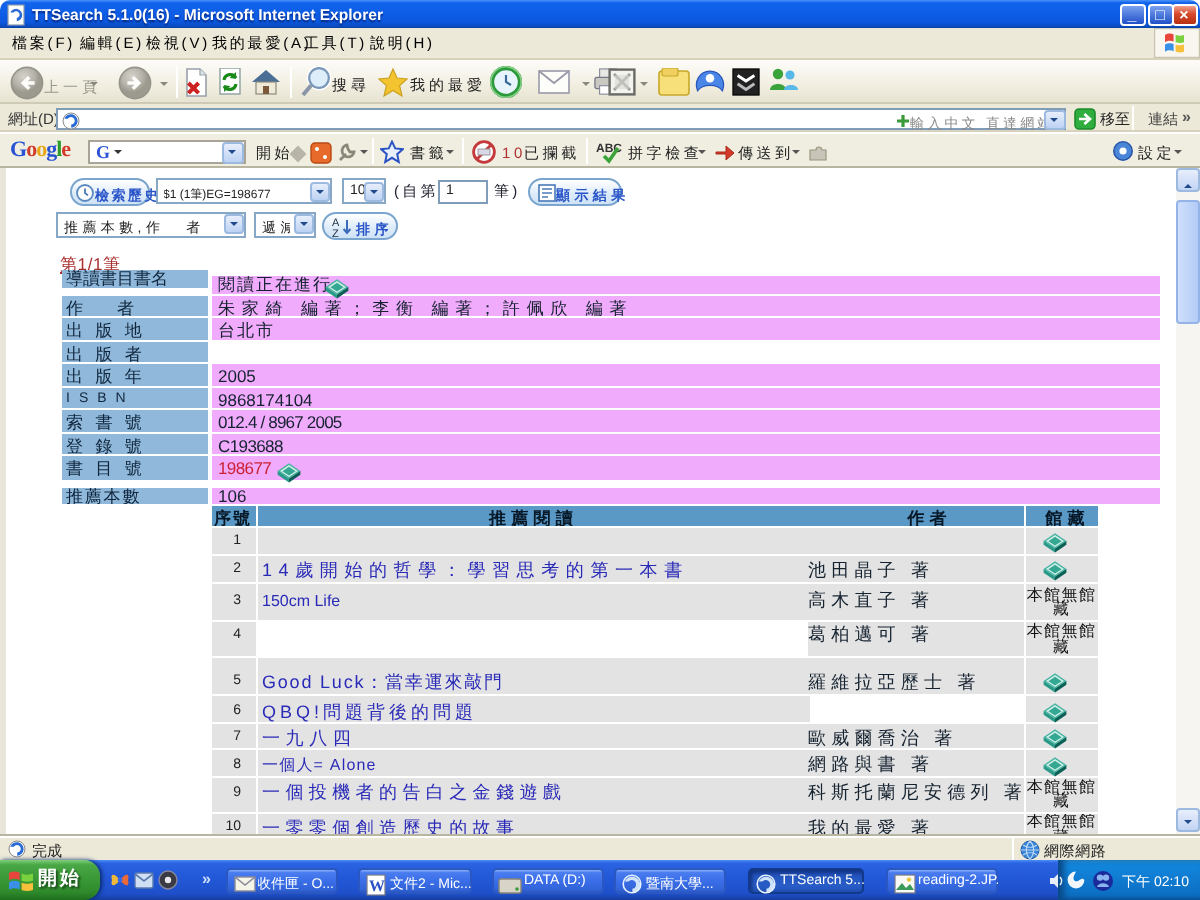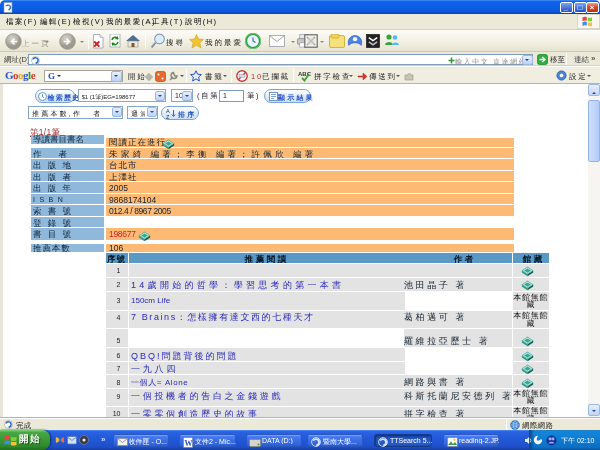--- a/index.html
+++ b/index.html
@@ -40,39 +40,40 @@
 
 .pill{position:absolute;background:linear-gradient(180deg,#ffffff,#dcebf9 60%,#cfe3f6);border:1px solid #7aa5cf;border-radius:7px}
 .pill>span{position:absolute;top:3px;font-size:7px;color:#2a55c8;font-weight:bold;white-space:nowrap}
 .dd{position:absolute;background:#fff;border:1px solid #86a7c6}
 .dd>span{position:absolute;left:3px;top:2px;font-size:7px;color:#222;white-space:nowrap;max-width:calc(100% - 15px);overflow:hidden}
 .ddb{position:absolute;right:0.5px;top:0.5px;width:10px;height:10px;height:calc(100% - 1px);background:linear-gradient(180deg,#e7eefc,#bdd2f4);border:1px solid #9cb9e0;border-radius:2px}
 .ddb:after{content:"";position:absolute;left:2px;top:3px;border:2.5px solid transparent;border-top-color:#204a8c}
 .ptxt{position:absolute;font-size:7.5px;color:#223;white-space:nowrap}
 .lab{position:absolute;left:31px;width:73px;background:#8fb8da;color:#10253c;font-size:8.5px;overflow:hidden}
 .lab span{position:absolute;left:2px}
-.val{position:absolute;left:105.5px;width:408px;background:#fdba74;color:#15222f;font-size:8.5px;overflow:hidden}
+.val{position:absolute;left:105.5px;width:474px;background:#f0abfc;color:#15222f;font-size:8.5px;overflow:hidden}
 .val span{position:absolute;left:3.5px}
 .gc{position:absolute;background:#e3e3e3;overflow:hidden}
 .num{color:#222;font-size:7px;text-align:right;padding-right:7px}
 .tit{color:#2a2ab8;font-size:9px}
 .tit span{position:absolute;left:2.5px}
 .aut span{position:absolute;left:0.5px}
 .aut{color:#15222f;font-size:9px;letter-spacing:2.6px}
 .hc{position:absolute;background:#5a98c6;color:#071827;font-size:8.5px;font-weight:bold;text-align:center;overflow:hidden;letter-spacing:2.6px}
 .nm{position:absolute;background:#e3e3e3;color:#111;font-size:8px;text-align:center;line-height:7.5px;overflow:hidden;letter-spacing:0.7px}
 .bk{position:absolute}
 .bk svg{display:block}
 </style></head><body>
 <div id="scr">
 <div id="title" class="ab">
       <svg class="ab" style="left:3px;top:1.5px" width="11" height="11" viewBox="0 0 11 11">
         <rect x="1" y="0.5" width="8" height="10" fill="#fff" stroke="#8899aa" stroke-width="0.6"></rect>
         <path d="M2.2 4.2 A3.1 3.1 0 1 1 5.4 8.6 L5.4 7 A1.7 1.7 0 1 0 3.8 4.2 Z" fill="#2a6ad4"></path>
       </svg>
+      <span class="txt">TTSearch 5.1.0(16) - Microsoft Internet Explorer</span>
     </div>
 <div class="tbtn" id="bmin">
       <span>_</span>
     </div>
 <div class="tbtn" id="bmax">
       <span>□</span>
     </div>
 <div class="tbtn" id="bclose">
       <span>×</span>
     </div>
@@ -325,43 +326,43 @@
       </div>
 <div class="lab" style="top:75px;height:10.5px;line-height:12.5px">
         <span style="letter-spacing:6.2px;white-space:nowrap">出版地</span>
       </div>
 <div class="val" style="top:75px;height:10.5px;line-height:12.5px">
         <span style="white-space:nowrap;letter-spacing:1px">台北市</span>
       </div>
 <div class="lab" style="top:86.5px;height:10.5px;line-height:12.5px">
         <span style="letter-spacing:6.2px;white-space:nowrap">出版者</span>
       </div>
-<div class="val" style="top:86.5px;height:10.5px;line-height:12.5px">
-        <span style="white-space:nowrap;letter-spacing:1px">上澤社</span>
-      </div>
 <div class="lab" style="top:98px;height:10.5px;line-height:12px">
         <span style="letter-spacing:6.2px;white-space:nowrap">出版年</span>
       </div>
 <div class="val" style="top:98px;height:10.5px;line-height:12px">
         <span style="white-space:nowrap;letter-spacing:0px">2005</span>
       </div>
 <div class="lab" style="top:109.5px;height:10.5px;line-height:12.5px">
         <span style="letter-spacing:4.5px;font-size:7px;white-space:nowrap">ISBN</span>
       </div>
 <div class="val" style="top:109.5px;height:10.5px;line-height:12.5px">
         <span style="white-space:nowrap;letter-spacing:0px">9868174104</span>
       </div>
 <div class="lab" style="top:121px;height:10.5px;line-height:12px">
         <span style="letter-spacing:6.2px;white-space:nowrap">索書號</span>
       </div>
 <div class="val" style="top:121px;height:10.5px;line-height:12px">
         <span style="white-space:nowrap;letter-spacing:-0.4px">012.4 / 8967 2005</span>
       </div>
 <div class="lab" style="top:132.5px;height:10.5px;line-height:12px">
         <span style="letter-spacing:6.2px;white-space:nowrap">登錄號</span>
+      </div>
+<div class="val" style="top:132.5px;height:10.5px;line-height:12px">
+        <span style="white-space:nowrap;letter-spacing:-0.3px">C193688</span>
       </div>
 <div class="lab" style="top:144px;height:12px;line-height:12.5px">
         <span style="letter-spacing:6.2px;white-space:nowrap">書目號</span>
       </div>
 <div class="val" style="top:144px;height:12px;line-height:12.5px">
         <span style="white-space:nowrap"><b style="font-weight:normal;color:#cc2233;letter-spacing:-0.3px">198677</b></span>
       </div>
 <div class="bk" style="left:162px;top:54.5px">
         <svg width="13" height="11" viewBox="0 0 13 11">
           <path d="M0.8 6.4 L6.5 10.3 L6.5 8.2 L0.8 4.4 Z" fill="#2a9a88"></path>
@@ -422,30 +423,33 @@
           <path d="M12.2 6.4 L6.5 10.3 L6.5 8.2 L12.2 4.4 Z" fill="#0b5f54"></path>
           <path d="M6.5 0.6 L12.2 4.5 L6.5 8.3 L0.8 4.5 Z" fill="#46b4a2"></path>
           <path d="M6.5 1.5 L11 4.5 L6.5 7.5 L2 4.5 Z" fill="#d4f0e8"></path>
           <path d="M6.5 2.4 L9.8 4.6 L6.5 6.7 L3.2 4.6 Z" fill="#35a894"></path>
         </svg>
       </div>
 <div class="gc num" style="left:106px;top:208px;width:21.5px;height:18px;line-height:17px">3</div>
 <div class="gc tit" style="left:128.5px;top:208px;width:276.5px;height:18px;line-height:17px">
         <span style="white-space:nowrap;letter-spacing:0px;font-size:8px">150cm Life</span>
       </div>
+<div class="gc aut" style="left:403.5px;top:208px;width:108.5px;height:18px;line-height:17px">
+        <span style="white-space:nowrap">高木直子 著</span>
+      </div>
 <div class="gc nm" style="left:513px;top:208px;width:35.5px;height:18px;padding-top:1.5px">本館無館<br>藏</div>
 <div class="gc num" style="left:106px;top:227px;width:21.5px;height:17px;line-height:13.5px">4</div>
-<div class="gc tit" style="left:128.5px;top:227px;width:276.5px;height:17px;line-height:13.5px">
-        <span style="white-space:nowrap;letter-spacing:1.6px">7 Brains：怎樣擁有達文西的七種天才</span>
-      </div>
 <div class="gc aut" style="left:403.5px;top:227px;width:108.5px;height:17px;line-height:13.5px">
         <span style="white-space:nowrap">葛柏邁可 著</span>
       </div>
 <div class="gc nm" style="left:513px;top:227px;width:35.5px;height:17px;padding-top:1.0px">本館無館<br>藏</div>
 <div class="gc num" style="left:106px;top:245px;width:21.5px;height:18px;line-height:24px">5</div>
+<div class="gc tit" style="left:128.5px;top:245px;width:276.5px;height:18px;line-height:24px">
+        <span style="white-space:nowrap;letter-spacing:0.9px">Good Luck：當幸運來敲門</span>
+      </div>
 <div class="gc aut" style="left:403.5px;top:245px;width:108.5px;height:18px;line-height:24px">
         <span style="white-space:nowrap">羅維拉亞歷士 著</span>
       </div>
 <div class="gc" style="left:513px;top:245px;width:35.5px;height:18px"></div>
 <div class="bk" style="left:521px;top:252.0px">
         <svg width="13" height="11" viewBox="0 0 13 11">
           <path d="M0.8 6.4 L6.5 10.3 L6.5 8.2 L0.8 4.4 Z" fill="#2a9a88"></path>
           <path d="M12.2 6.4 L6.5 10.3 L6.5 8.2 L12.2 4.4 Z" fill="#0b5f54"></path>
           <path d="M6.5 0.6 L12.2 4.5 L6.5 8.3 L0.8 4.5 Z" fill="#46b4a2"></path>
           <path d="M6.5 1.5 L11 4.5 L6.5 7.5 L2 4.5 Z" fill="#d4f0e8"></path>
@@ -462,20 +466,23 @@
           <path d="M0.8 6.4 L6.5 10.3 L6.5 8.2 L0.8 4.4 Z" fill="#2a9a88"></path>
           <path d="M12.2 6.4 L6.5 10.3 L6.5 8.2 L12.2 4.4 Z" fill="#0b5f54"></path>
           <path d="M6.5 0.6 L12.2 4.5 L6.5 8.3 L0.8 4.5 Z" fill="#46b4a2"></path>
           <path d="M6.5 1.5 L11 4.5 L6.5 7.5 L2 4.5 Z" fill="#d4f0e8"></path>
           <path d="M6.5 2.4 L9.8 4.6 L6.5 6.7 L3.2 4.6 Z" fill="#35a894"></path>
         </svg>
       </div>
 <div class="gc num" style="left:106px;top:277.5px;width:21.5px;height:12.5px;line-height:14.5px">7</div>
 <div class="gc tit" style="left:128.5px;top:277.5px;width:276.5px;height:12.5px;line-height:14.5px">
         <span style="white-space:nowrap;letter-spacing:2.8px">一九八四</span>
+      </div>
+<div class="gc aut" style="left:403.5px;top:277.5px;width:108.5px;height:12.5px;line-height:14.5px">
+        <span style="white-space:nowrap">歐威爾喬治 著</span>
       </div>
 <div class="gc" style="left:513px;top:277.5px;width:35.5px;height:12.5px"></div>
 <div class="bk" style="left:521px;top:279.75px">
         <svg width="13" height="11" viewBox="0 0 13 11">
           <path d="M0.8 6.4 L6.5 10.3 L6.5 8.2 L0.8 4.4 Z" fill="#2a9a88"></path>
           <path d="M12.2 6.4 L6.5 10.3 L6.5 8.2 L12.2 4.4 Z" fill="#0b5f54"></path>
           <path d="M6.5 0.6 L12.2 4.5 L6.5 8.3 L0.8 4.5 Z" fill="#46b4a2"></path>
           <path d="M6.5 1.5 L11 4.5 L6.5 7.5 L2 4.5 Z" fill="#d4f0e8"></path>
           <path d="M6.5 2.4 L9.8 4.6 L6.5 6.7 L3.2 4.6 Z" fill="#35a894"></path>
         </svg>
@@ -503,21 +510,21 @@
       </div>
 <div class="gc aut" style="left:403.5px;top:305px;width:108.5px;height:16.5px;line-height:15.5px">
         <span style="white-space:nowrap">科斯托蘭尼安德列 著</span>
       </div>
 <div class="gc nm" style="left:513px;top:305px;width:35.5px;height:16.5px;padding-top:0.75px">本館無館<br>藏</div>
 <div class="gc num" style="left:106px;top:322.5px;width:21.5px;height:16.5px;line-height:14px">10</div>
 <div class="gc tit" style="left:128.5px;top:322.5px;width:276.5px;height:16.5px;line-height:14px">
         <span style="white-space:nowrap;letter-spacing:2.7px">一零零個創造歷史的故事</span>
       </div>
 <div class="gc aut" style="left:403.5px;top:322.5px;width:108.5px;height:16.5px;line-height:14px">
-        <span style="white-space:nowrap">拼字檢查 著</span>
+        <span style="white-space:nowrap">我的最愛 著</span>
       </div>
 <div class="gc nm" style="left:513px;top:322.5px;width:35.5px;height:16.5px;padding-top:0.75px">本館無館<br>藏</div>
 </div>
 <div id="sbar" class="ab">
       <div class="sarr" style="top:0">
         <span class="ab" style="left:3px;top:4.5px;border:2.5px solid transparent;border-bottom-color:#204a8c"></span>
       </div>
       <div id="sthumb"></div>
       <div class="sarr" style="top:320px">
         <span class="ab" style="left:3px;top:4.5px;border:2.5px solid transparent;border-top-color:#204a8c"></span>

